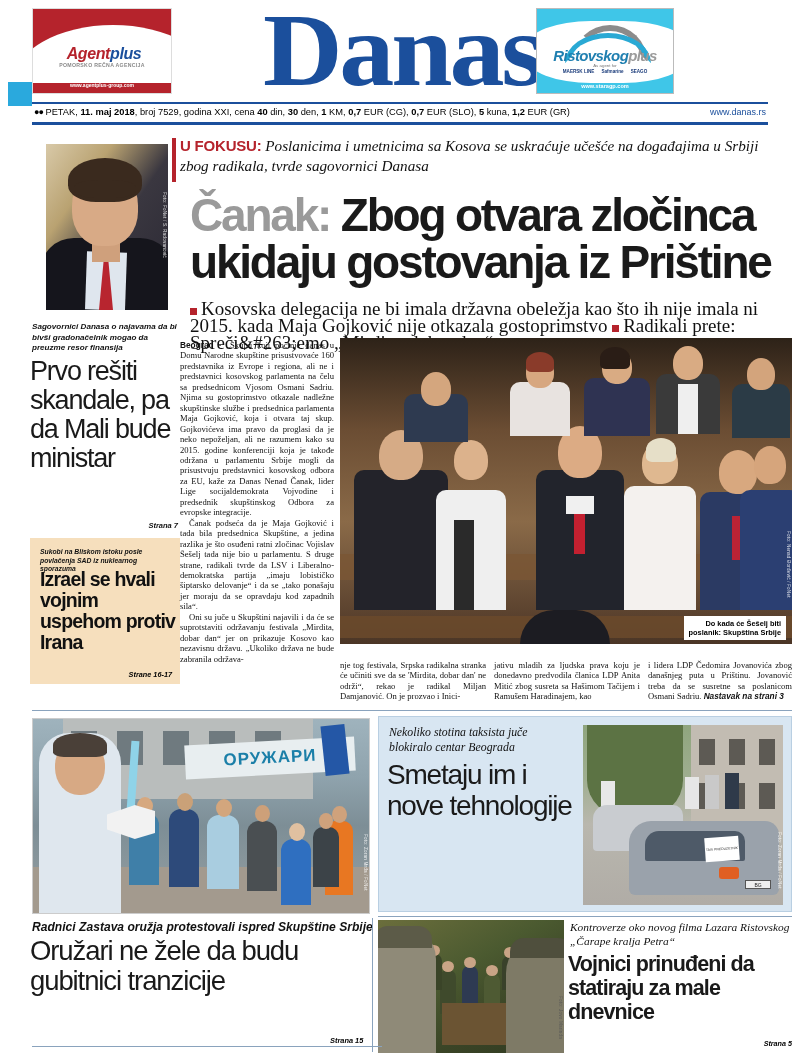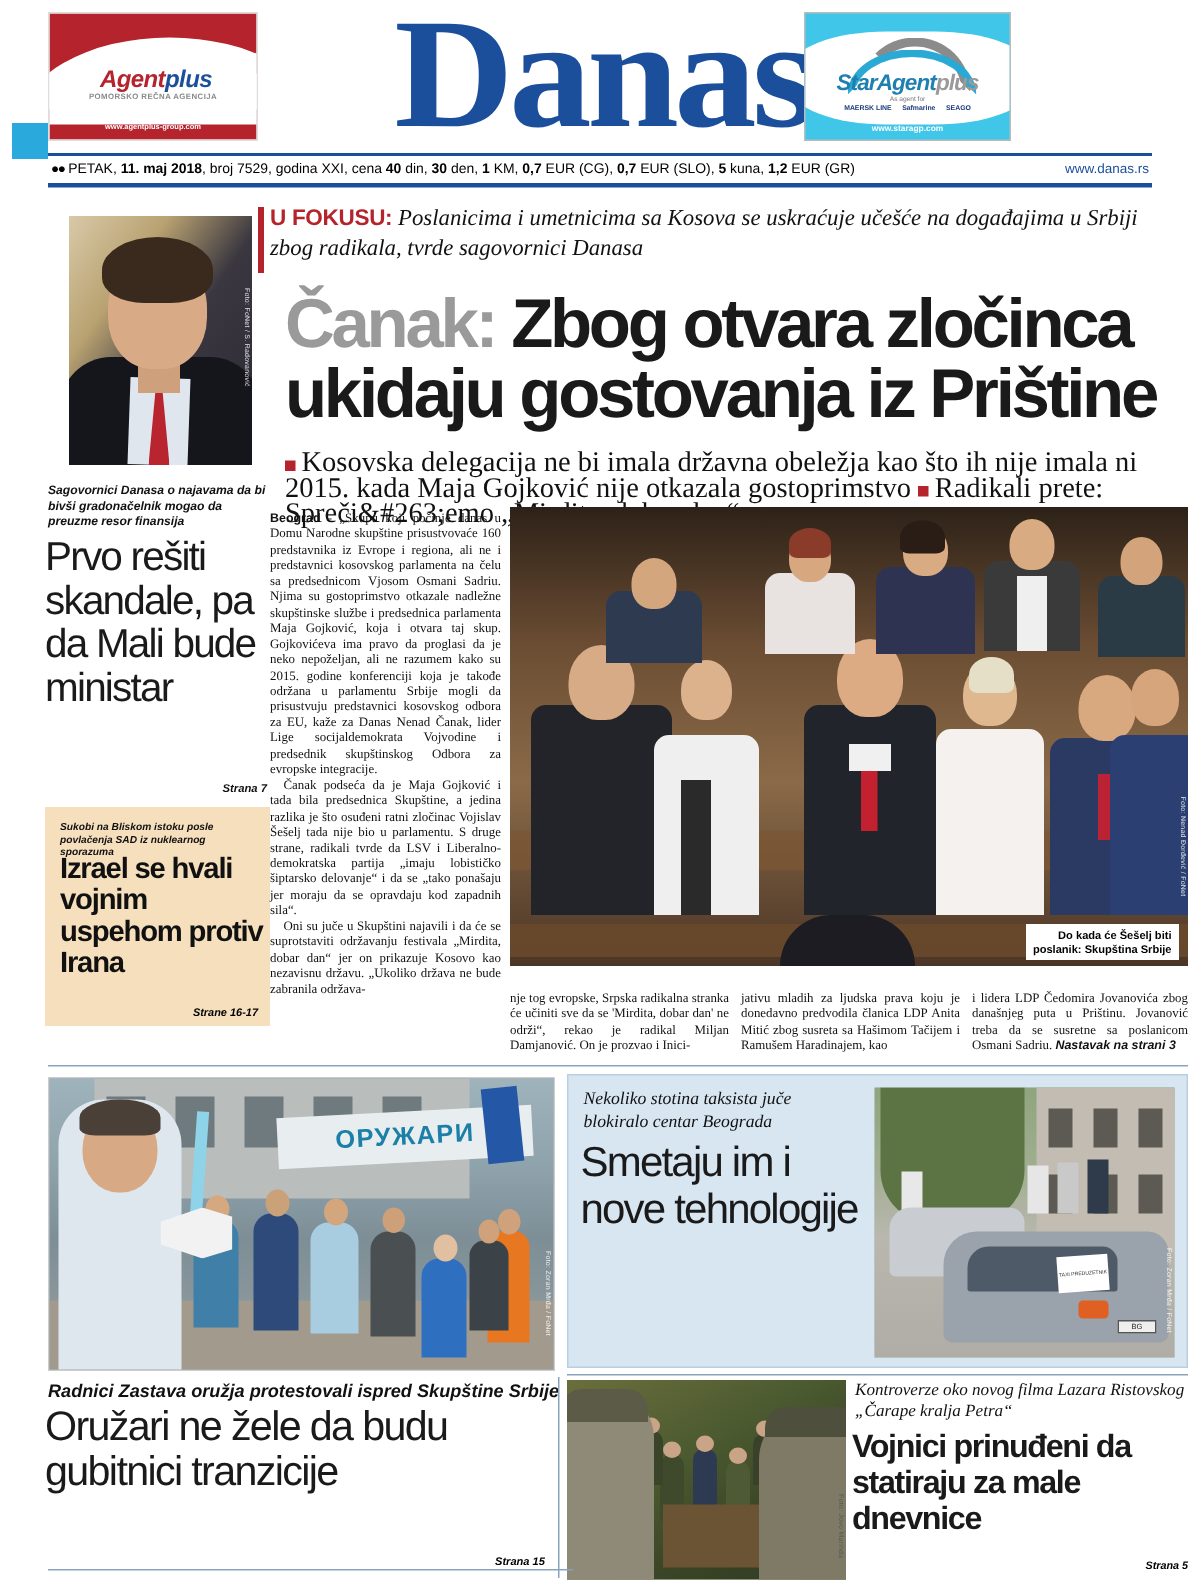--- a/index.html
+++ b/index.html
@@ -310,21 +310,21 @@
       <div class="ap-sub">POMORSKO REČNA AGENCIJA</div>
       <div class="ap-url">www.agentplus-group.com</div>
     </div>
 
     <div class="danas-title">Danas</div>
 
     <div class="logo-right">
       <div class="wh"></div>
       <div class="arc"></div>
       <div class="arc2"></div>
-      <div class="sa-text"><span class="s">StarAgent</span><span class="p">plus</span></div>
+      <div class="sa-text"><span class="s">Ristovskog</span><span class="p">plus</span></div>
       <div class="sa-agent">As agent for</div>
       <div class="sa-brands">
         <span>MAERSK LINE</span>
         <span>Safmarine</span>
         <span>SEAGO</span>
       </div>
       <div class="sa-url">www.staragp.com</div>
     </div>
 
     <div class="cyan-tab"></div>
@@ -379,21 +379,21 @@
     <div class="p">Strane 16-17</div>
   </div>
 
   <div class="body-col" style="left:180px; top:340px; width:154px;">
     <p><b>Beograd</b><span> - „Skupu koji počinje danas u Domu Narodne skupštine prisustvovaće 160 predstavnika iz Evrope i regiona, ali ne i predstavnici kosovskog parlamenta na čelu sa predsednicom Vjosom Osmani Sadriu. Njima su gostoprimstvo otkazale nadležne skupštinske službe i predsednica parlamenta Maja Gojković, koja i otvara taj skup. Gojkovićeva ima pravo da proglasi da je neko nepoželjan, ali ne razumem kako su 2015. godine konferenciji koja je takođe održana u parlamentu Srbije mogli da prisustvuju predstavnici kosovskog odbora za EU, kaže za Danas Nenad Čanak, lider Lige socijaldemokrata Vojvodine i predsednik skupštinskog Odbora za evropske integracije.</span></p>
     <p class="ind">Čanak podseća da je Maja Gojković i tada bila predsednica Skupštine, a jedina razlika je što osuđeni ratni zločinac Vojislav Šešelj tada nije bio u parlamentu. S druge strane, radikali tvrde da LSV i Liberalno-demokratska partija „imaju lobističko šiptarsko delovanje“ i da se „tako ponašaju jer moraju da se opravdaju kod zapadnih sila“.</p>
     <p class="ind">Oni su juče u Skupštini najavili i da će se suprotstaviti održavanju festivala „Mirdita, dobar dan“ jer on prikazuje Kosovo kao nezavisnu državu. „Ukoliko država ne bude zabranila održava-</p>
   </div>
 
   <div class="body-col" style="left:180px; top:660px; width:154px;"></div>
-  <div class="body-col" style="left:340px; top:660px; width:146px;">nje tog evropske, Srpska radikalna stranka će učiniti sve da se 'Mirdita, dobar dan' ne održi“, rekao je radikal Miljan Damjanović. On je prozvao i Inici-</div>
+  <div class="body-col" style="left:340px; top:660px; width:146px;">nje tog festivala, Srpska radikalna stranka će učiniti sve da se 'Mirdita, dobar dan' ne održi“, rekao je radikal Miljan Damjanović. On je prozvao i Inici-</div>
   <div class="body-col" style="left:494px; top:660px; width:146px;">jativu mladih za ljudska prava koju je donedavno predvodila članica LDP Anita Mitić zbog susreta sa Hašimom Tačijem i Ramušem Haradinajem, kao</div>
   <div class="body-col" style="left:648px; top:660px; width:144px;">
     <span>i lidera LDP Čedomira Jovanovića zbog današnjeg puta u Prištinu. Jovanović treba da se susretne sa poslanicom Osmani Sadriu.</span>
     <b style="font-style:italic; font-weight:bold;">Nastavak na strani 3</b>
   </div>
 
   <div class="main-photo">
     <div class="mp-bg"></div>
     <div class="mp-rail"></div>
     <div class="mp-rail2"></div>

